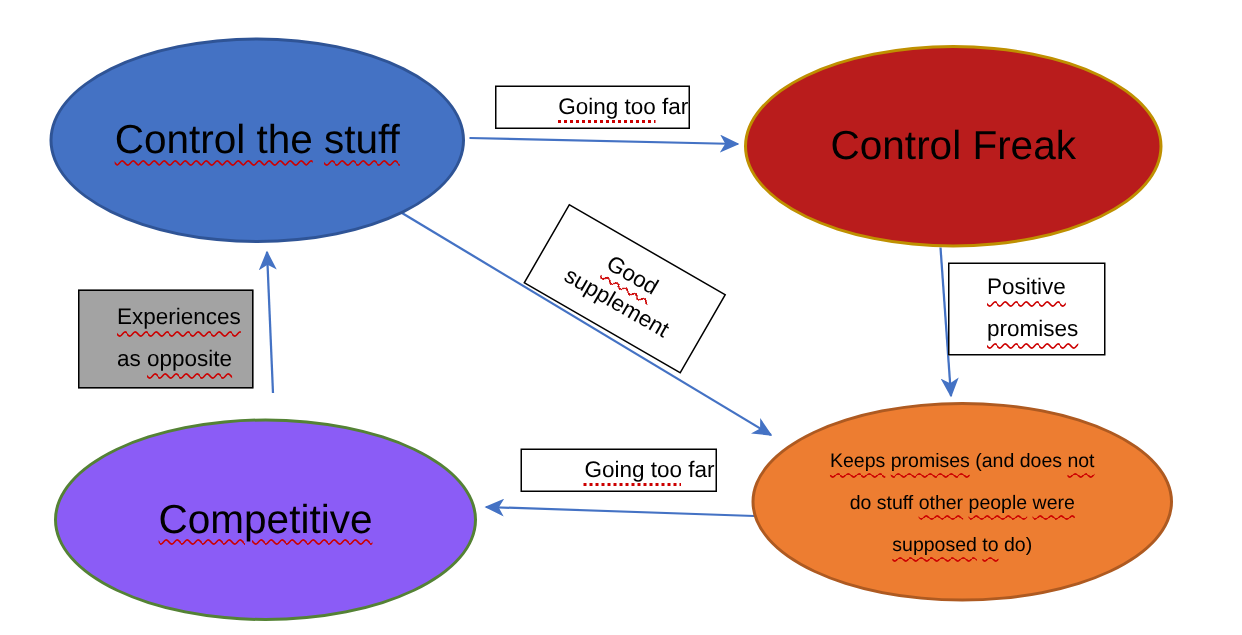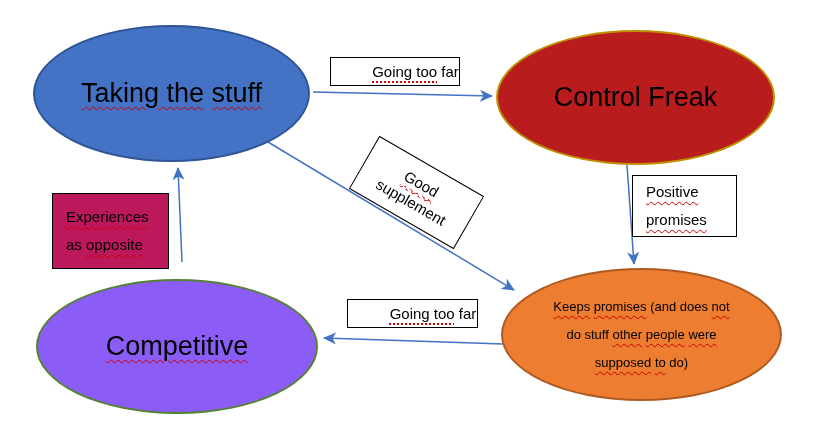--- a/index.html
+++ b/index.html
@@ -24,21 +24,21 @@
   .edge-label{
     position:absolute;
     background:#ffffff;
     border:1.5px solid #000;
     box-sizing:border-box;
     color:#000;
     font-size:15px;
     display:flex;flex-direction:column;justify-content:center;
   }
   .edge-label.center{align-items:center;text-align:center;}
-  .edge-label.left{align-items:flex-start;text-align:left;padding-left:13px;}
+  .edge-label.left{align-items:flex-start;text-align:left;padding-left:25px;}
   .two-line{line-height:28px;}
   .rotated{transform:rotate(30deg);line-height:21px;}
   .u-wavy{
     text-decoration-line:underline;
     text-decoration-style:wavy;
     text-decoration-color:var(--squiggle,#CC0000);
     text-decoration-thickness:1px;
     text-underline-offset:4px;
   }
   .u-dotted{
@@ -62,21 +62,21 @@
       </marker>
     </defs>
     <line x1="313" y1="92" x2="492" y2="96" stroke-width="1.5" marker-end="url(#ah)" style="stroke: rgb(68, 114, 196);"></line>
     <line x1="268" y1="142" x2="514" y2="290" stroke-width="1.5" marker-end="url(#ah)" style="stroke: rgb(68, 114, 196);"></line>
     <line x1="627" y1="165" x2="634" y2="264" stroke-width="1.5" marker-end="url(#ah)" style="stroke: rgb(68, 114, 196);"></line>
     <line x1="503" y1="344" x2="324" y2="338" stroke-width="1.5" marker-end="url(#ah)" style="stroke: rgb(68, 114, 196);"></line>
     <line x1="182" y1="262" x2="178" y2="168" stroke-width="1.5" marker-end="url(#ah)" style="stroke: rgb(68, 114, 196);"></line>
   </svg>
 
   <div class="node node-big" style="left: 33px; top: 25px; width: 277px; height: 137px; border: 2.5px solid rgb(47, 84, 150); background: rgb(68, 114, 196);">
-    <div><span class="u-wavy">Taking the</span><span> </span><span class="u-wavy">stuff</span></div>
+    <div><span class="u-wavy">Control the</span><span> </span><span class="u-wavy">stuff</span></div>
   </div>
 
   <div class="node node-big" style="left: 496px; top: 30px; width: 279px; height: 135px; border: 2.5px solid rgb(191, 144, 0); background: #b91c1c;">
     <div><span>Control Freak</span></div>
   </div>
 
   <div class="node node-big" style="left: 36px; top: 279px; width: 282px; height: 135px; border: 2.5px solid rgb(84, 130, 53); background: #8b5cf6;">
     <div><span class="u-wavy">Competitive</span></div>
   </div>
 
@@ -93,17 +93,17 @@
   </div>
 
   <div class="edge-label left two-line" style="left: 632px; top: 175px; width: 105px; height: 62px; background: rgb(255, 255, 255); border-color: rgb(0, 0, 0);">
     <div><span class="u-wavy">Positive</span><br><span class="u-wavy">promises</span></div>
   </div>
 
   <div class="edge-label center" style="left: 347px; top: 299px; width: 131px; height: 29px; background: rgb(255, 255, 255); border-color: rgb(0, 0, 0);">
     <div><span class="u-dotted">Going too</span><span> far</span></div>
   </div>
 
-  <div class="edge-label left two-line" style="left: 52px; top: 193px; width: 117px; height: 76px; background: #be185d; border-color: rgb(0, 0, 0);">
+  <div class="edge-label left two-line" style="left: 52px; top: 193px; width: 117px; height: 66px; background: #a3a3a3; border-color: rgb(0, 0, 0);">
     <div><span class="u-wavy">Experiences</span><br><span>as </span><span class="u-wavy">opposite</span></div>
   </div>
 
 </div>
 
 </body></html>

